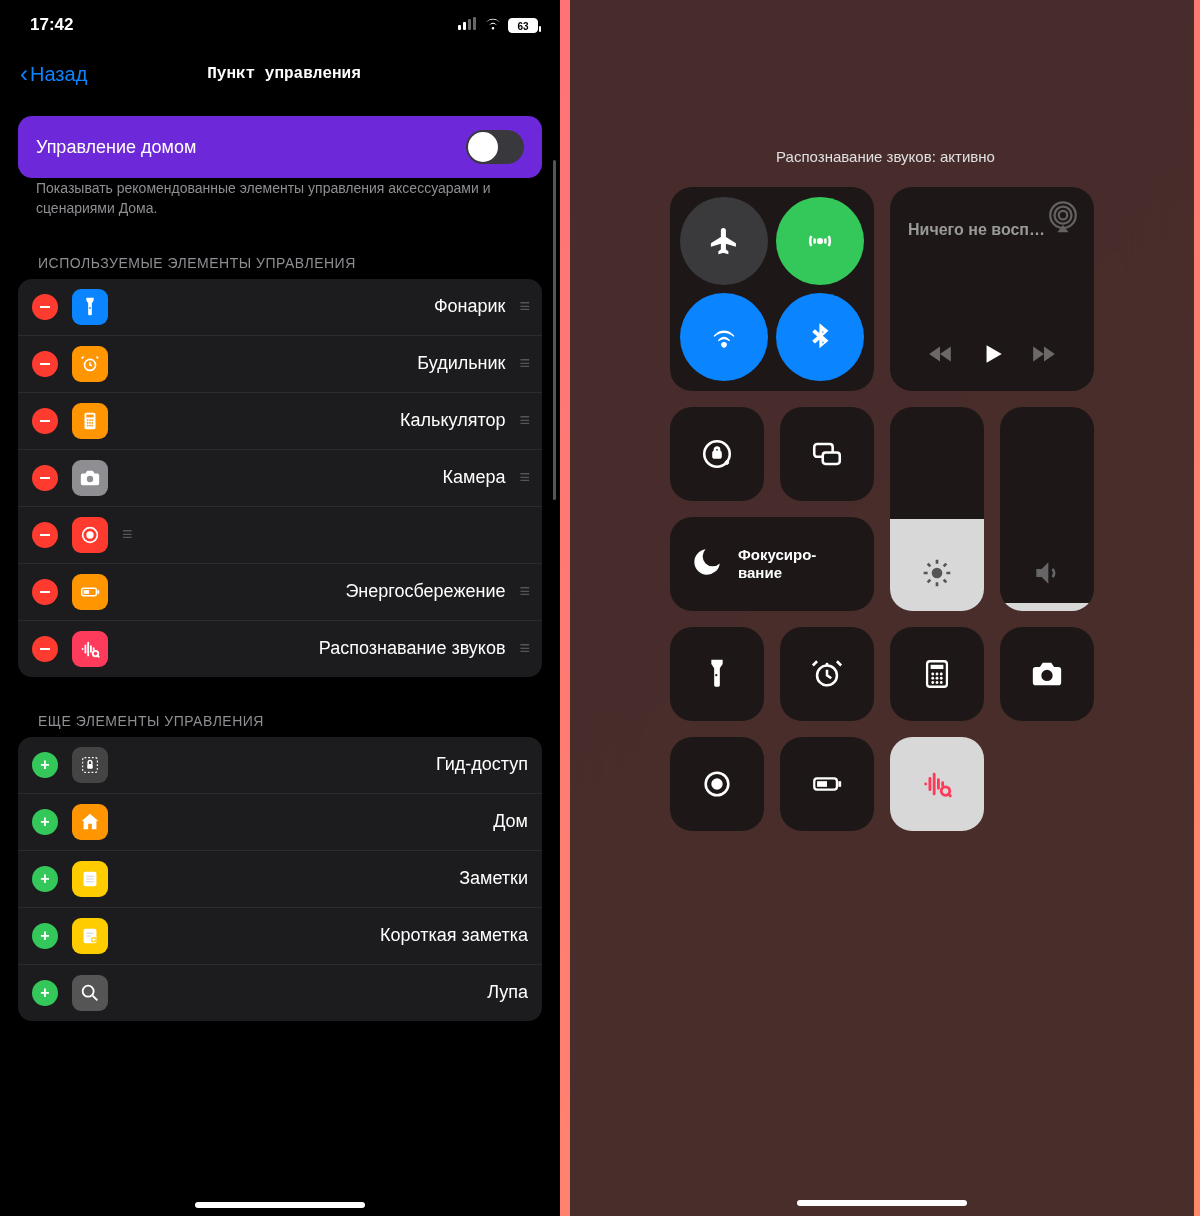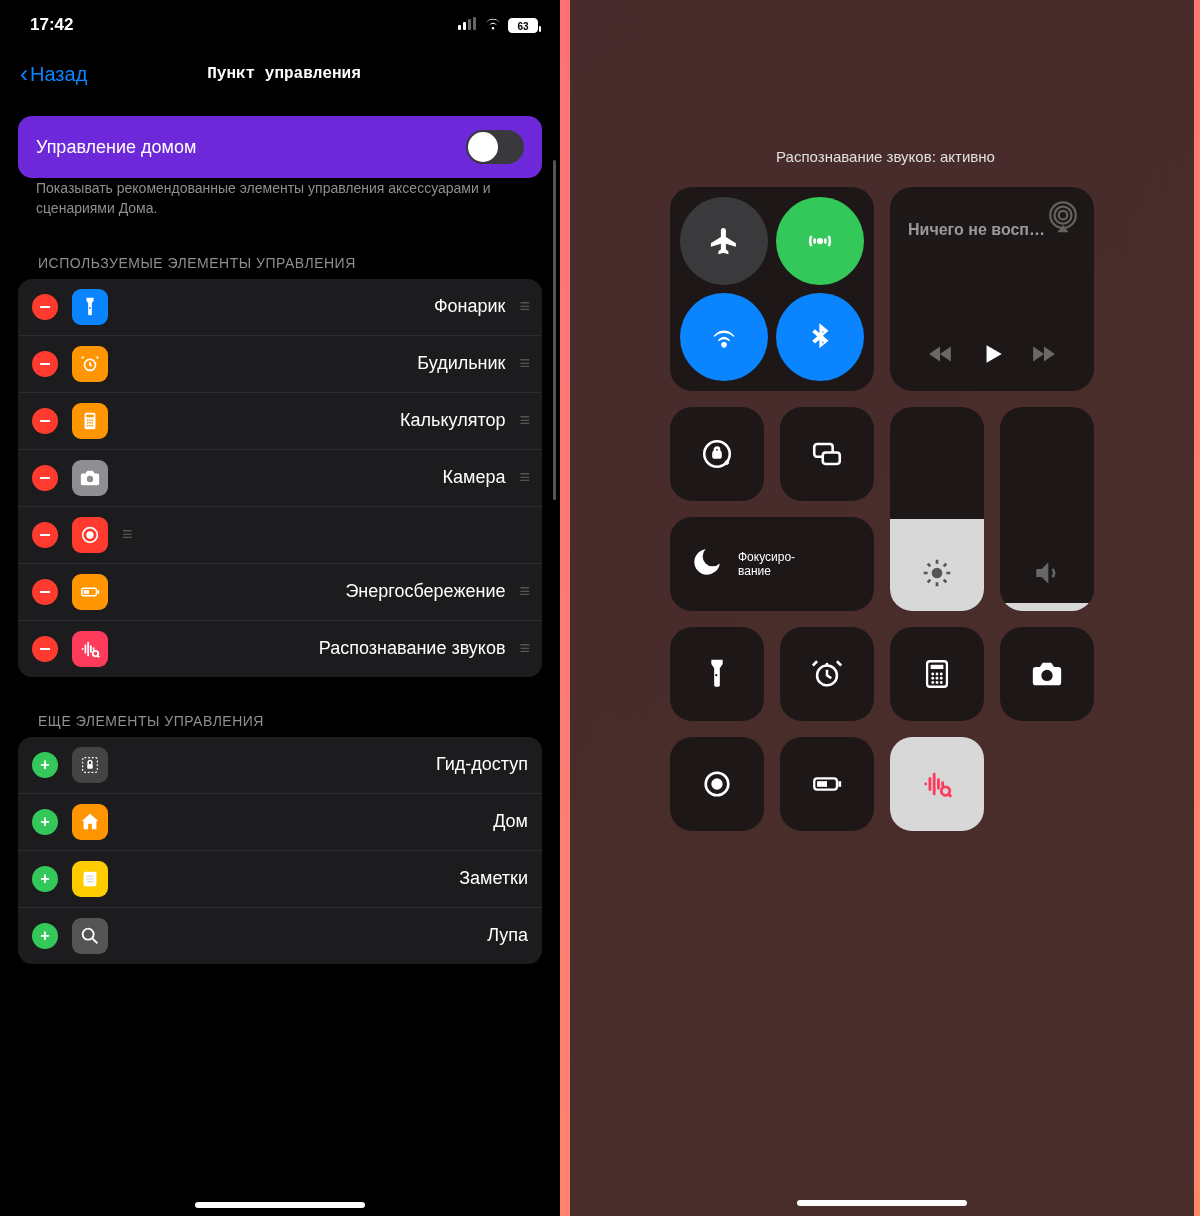--- a/index.html
+++ b/index.html
@@ -123,21 +123,21 @@
   .conn-btn.blue { background: #0a84ff; }
   .conn-btn.green { background: #34c759; }
   .conn-btn svg { width: 30px; height: 30px; stroke:#fff; fill:#fff; }
   .media-tile { grid-column: span 2; grid-row: span 2; flex-direction: column; align-items: stretch; padding: 20px 18px 14px; position:relative; }
   .media-title { color:#9a9a9a; font-size:16px; font-weight:600; margin-top:14px; }
   .airplay-corner { position:absolute; top:14px; right:14px; opacity:0.5; }
   .media-controls { display:flex; justify-content:space-around; align-items:center; margin-top:auto; padding:0 6px 6px; }
   .media-controls svg { width:26px; height:26px; fill:#fff; }
   .media-controls .dim svg { opacity:0.35; }
   .focus-tile { grid-column: span 2; display:flex; align-items:center; gap:14px; padding:0 20px; justify-content:flex-start; }
-  .focus-label { font-size:12px; color:#fff; line-height:1.2; }
+  .focus-label { font-size:15px; color:#fff; line-height:1.2;font-weight:bold; }
   .slider-tile { grid-row: span 2; background: rgba(20,20,20,0.82); position:relative; overflow:hidden; border-radius: 22px; }
   .slider-fill { position:absolute; left:0; right:0; bottom:0; background:#d8d8d8; }
   .slider-icon { position:absolute; bottom:18px; left:50%; transform:translateX(-50%); }
   .slider-icon svg { width:32px; height:32px; }
   .tile.light { background: #d8d8d8; color:#ff3b5c; }
   .home-indicator-right {
     position: absolute; bottom: 10px; left: 50%; transform: translateX(-50%);
     width: 170px; height: 6px; background: #fff; border-radius: 3px;
   }
 </style>
@@ -313,20 +313,32 @@
           <span class="badge badge-plus"></span>
           <span class="app-icon" style="background: rgb(255, 204, 0);">
             <svg viewBox="0 0 24 24">
               <rect x="5" y="4" width="14" height="16" rx="2" fill="#fff"></rect>
               <g stroke="#ccc">
                 <path d="M8 9h8M8 12h8M8 15h8"></path>
               </g>
             </svg>
           </span>
           <span class="row-label">Заметки</span>
+        </div>
+        <div class="list-row">
+          <span class="badge badge-plus"></span>
+          <span class="app-icon" style="background: rgb(255, 204, 0);">
+            <svg viewBox="0 0 24 24">
+              <rect x="5" y="4" width="14" height="16" rx="2" fill="#fff"></rect>
+              <path d="M8 9h8M8 12h5" stroke="#ccc"></path>
+              <circle cx="16" cy="16" r="3" fill="#ffcc00"></circle>
+              <path d="M16 14v4M14 16h4" stroke="#fff" stroke-width="1.4"></path>
+            </svg>
+          </span>
+          <span class="row-label">Короткая заметка</span>
         </div>
         <div class="list-row">
           <span class="badge badge-plus"></span>
           <span class="app-icon" style="background: rgb(85, 85, 85);">
             <svg viewBox="0 0 24 24">
               <circle cx="10" cy="10" r="6" fill="none" stroke="#fff" stroke-width="2"></circle>
               <path d="M15 15l5 5" stroke="#fff" stroke-width="2"></path>
             </svg>
           </span>
           <span class="row-label">Лупа</span>

